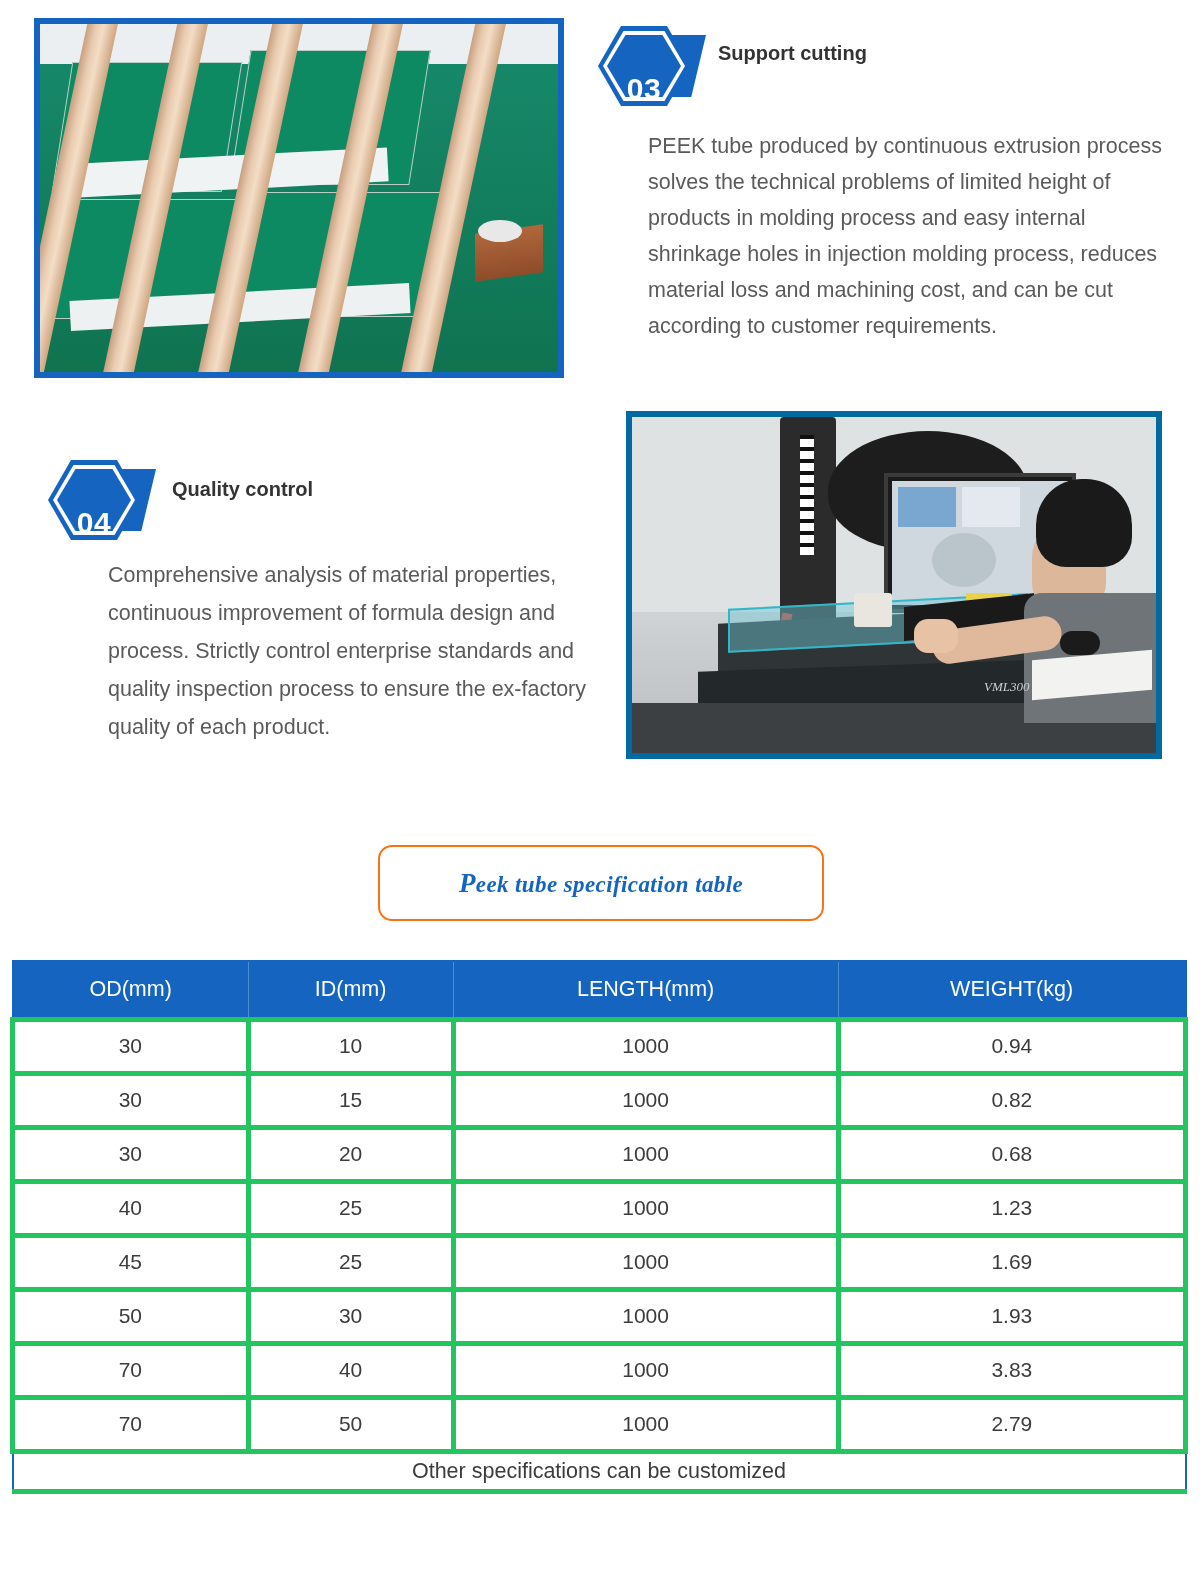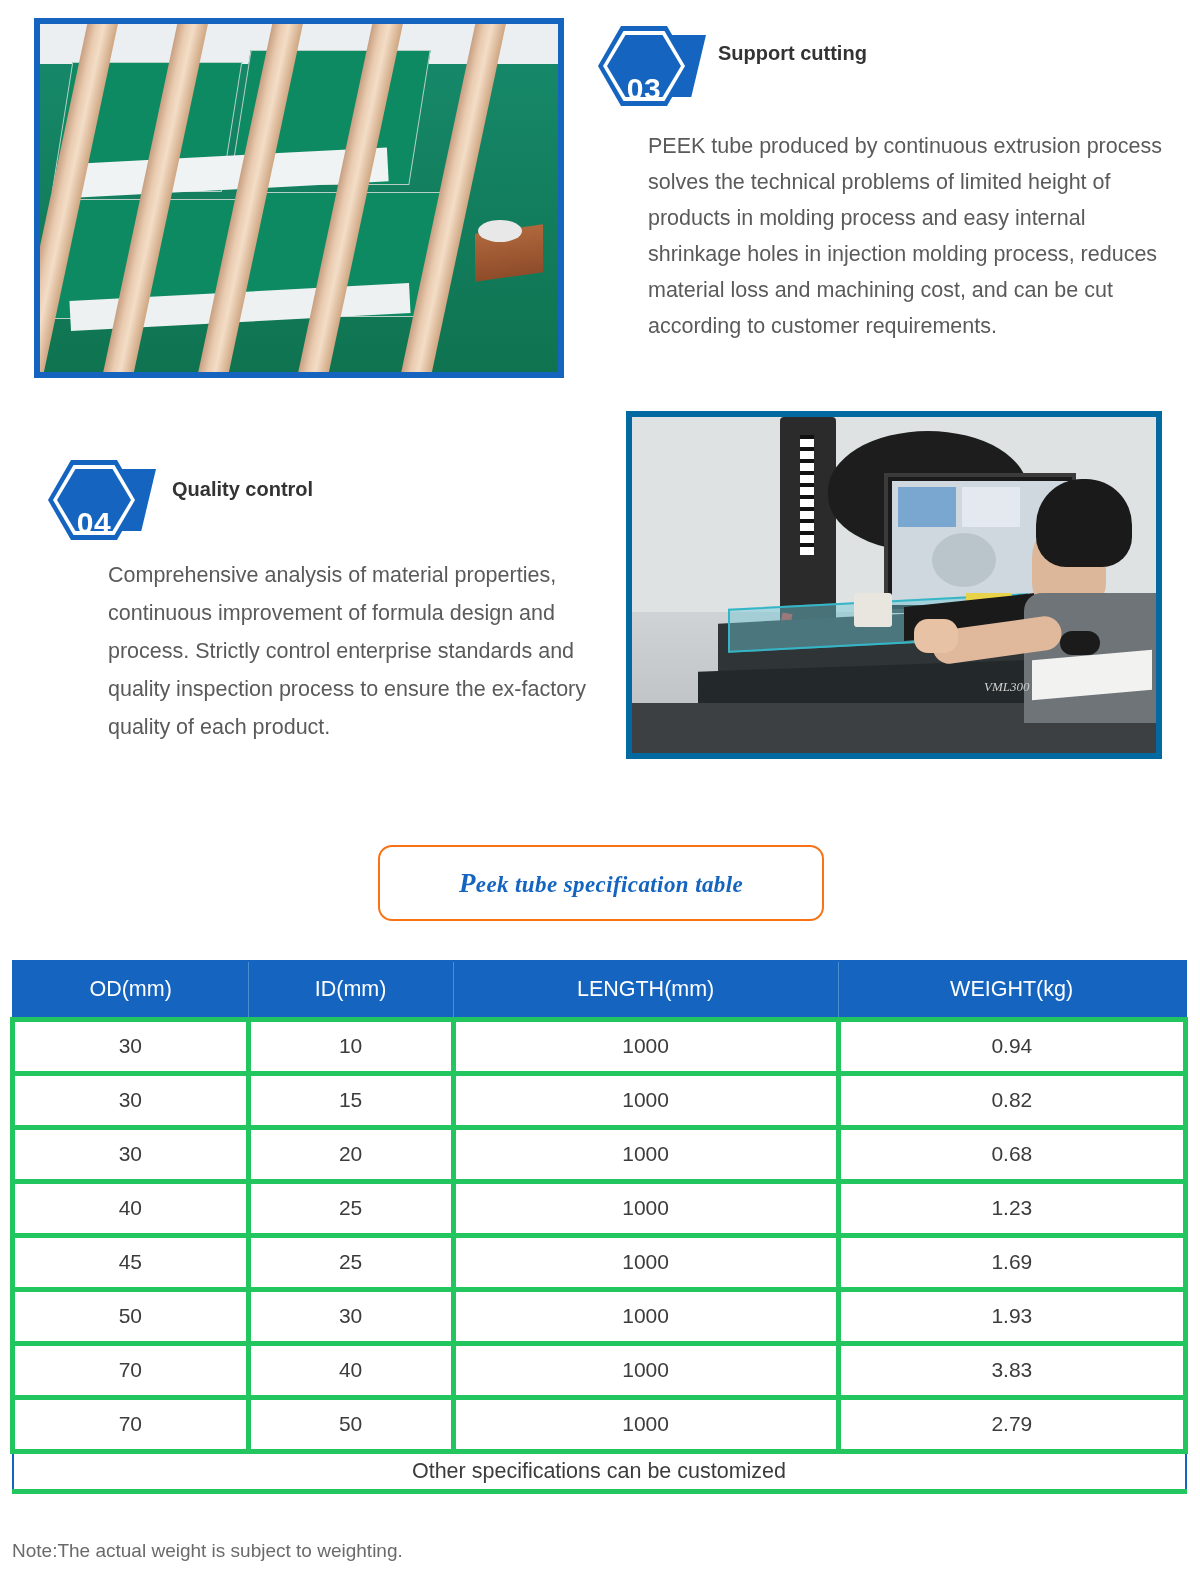--- a/index.html
+++ b/index.html
@@ -350,14 +350,13 @@
           <td>1000</td>
           <td>2.79</td>
         </tr>
         <tr>
           <td colspan="4">Other specifications can be customized</td>
         </tr>
       </tbody>
     </table>
   </div>
 
-  <div class="note">Note:The actual weight is subject to weighting.</div>
 </div>
 
 </body></html>

